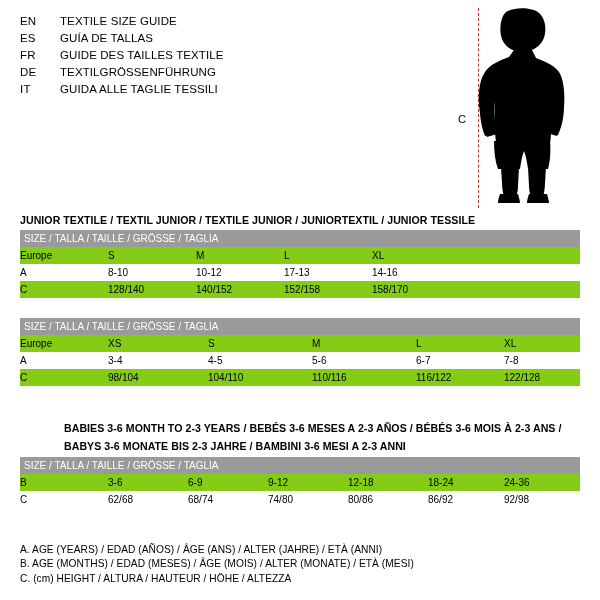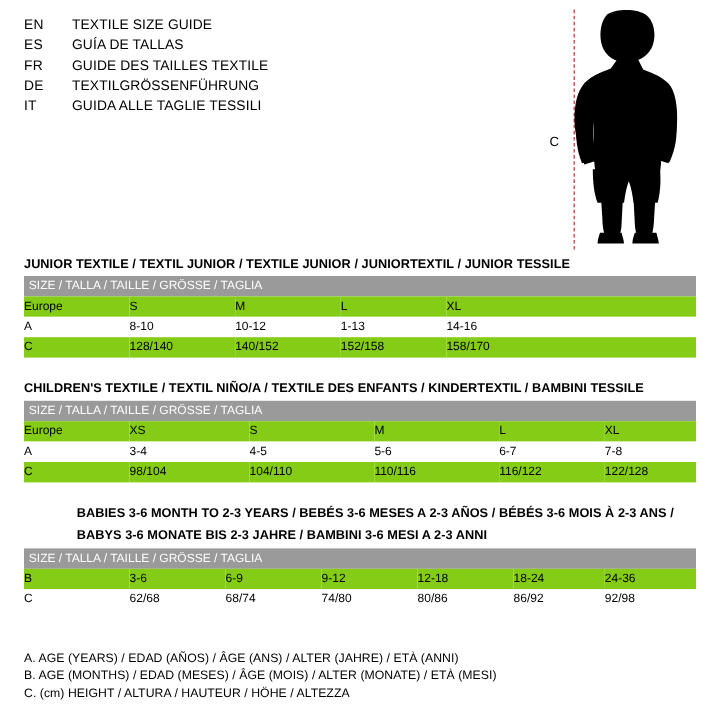--- a/index.html
+++ b/index.html
@@ -214,38 +214,37 @@
         <td>S</td>
         <td>M</td>
         <td>L</td>
         <td>XL</td>
         <td></td>
       </tr>
       <tr class="plain">
         <td class="first-col">A</td>
         <td>8-10</td>
         <td>10-12</td>
-        <td>1-13</td>
+        <td>17-13</td>
         <td>14-16</td>
         <td></td>
       </tr>
       <tr class="band">
         <td class="first-col">C</td>
         <td>128/140</td>
         <td>140/152</td>
         <td>152/158</td>
         <td>158/170</td>
         <td></td>
       </tr>
     </tbody>
       </table>
   </div>
 
   <div class="section" style="top: 318px;">
-    <div class="section-title">CHILDREN'S TEXTILE / TEXTIL NIÑO/A / TEXTILE DES ENFANTS / KINDERTEXTIL / BAMBINI TESSILE</div>
     <table class="size-table">
       <colgroup>
         <col style="width:88px">
           <col style="width:100px">
           <col style="width:104px">
           <col style="width:104px">
           <col style="width:88px">
           <col style="width:76px">
       </colgroup>
       <tbody>

